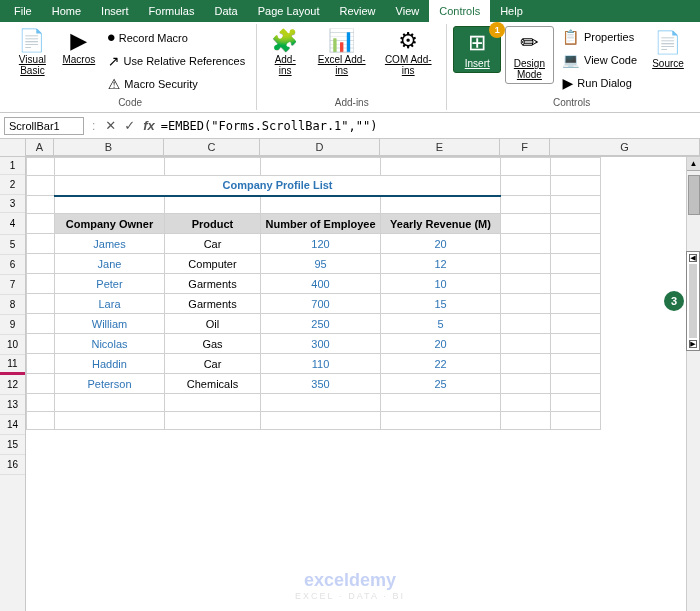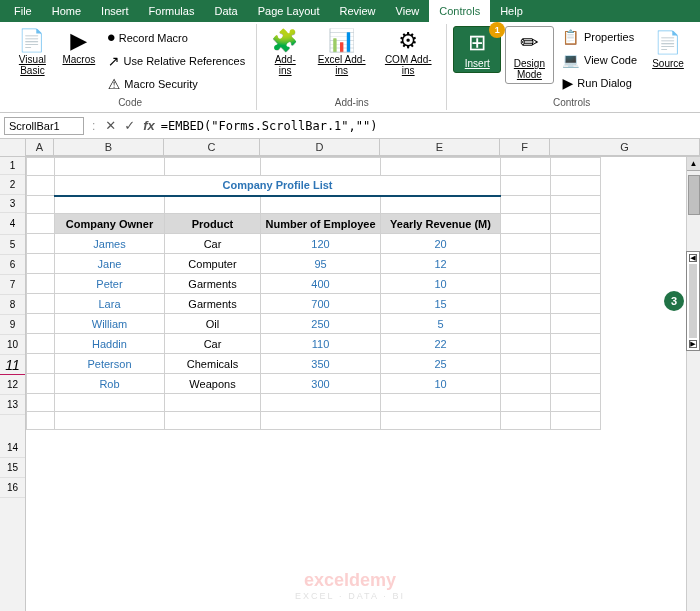--- a/index.html
+++ b/index.html
@@ -184,24 +184,24 @@
       <div data-name="row-num-1" style="height:18px; display:flex; align-items:center; justify-content:center; font-size:10px; border-bottom:1px solid #e0e0e0;">1</div>
       <div data-name="row-num-2" style="height:20px; display:flex; align-items:center; justify-content:center; font-size:10px; border-bottom:1px solid #e0e0e0;">2</div>
       <div data-name="row-num-3" style="height:18px; display:flex; align-items:center; justify-content:center; font-size:10px; border-bottom:1px solid #e0e0e0;">3</div>
       <div data-name="row-num-4" style="height:22px; display:flex; align-items:center; justify-content:center; font-size:10px; border-bottom:1px solid #e0e0e0;">4</div>
       <div data-name="row-num-5" style="height:20px; display:flex; align-items:center; justify-content:center; font-size:10px; border-bottom:1px solid #e0e0e0;">5</div>
       <div data-name="row-num-6" style="height:20px; display:flex; align-items:center; justify-content:center; font-size:10px; border-bottom:1px solid #e0e0e0;">6</div>
       <div data-name="row-num-7" style="height:20px; display:flex; align-items:center; justify-content:center; font-size:10px; border-bottom:1px solid #e0e0e0;">7</div>
       <div data-name="row-num-8" style="height:20px; display:flex; align-items:center; justify-content:center; font-size:10px; border-bottom:1px solid #e0e0e0;">8</div>
       <div data-name="row-num-9" style="height:20px; display:flex; align-items:center; justify-content:center; font-size:10px; border-bottom:1px solid #e0e0e0;">9</div>
       <div data-name="row-num-10" style="height:20px; display:flex; align-items:center; justify-content:center; font-size:10px; border-bottom:1px solid #e0e0e0;">10</div>
-      <div data-name="row-num-11" style="height:20px; display:flex; align-items:center; justify-content:center; font-size:14px; border-bottom:1px solid #be185d;font-style:italic;">11</div>
+      <div data-name="row-num-11" style="height:20px; display:flex; align-items:center; justify-content:center; font-size:10px; border-bottom:3px solid #be185d;">11</div>
       <div data-name="row-num-12" style="height:20px; display:flex; align-items:center; justify-content:center; font-size:10px; border-bottom:1px solid #e0e0e0;">12</div>
       <div data-name="row-num-13" style="height:20px; display:flex; align-items:center; justify-content:center; font-size:10px; border-bottom:1px solid #e0e0e0;">13</div>
-      <div data-name="row-num-14" style="height:20px; display:flex; align-items:center; justify-content:center; font-size:10px; border-bottom:1px solid #e0e0e0;margin-top:23px;">14</div>
+      <div data-name="row-num-14" style="height:20px; display:flex; align-items:center; justify-content:center; font-size:10px; border-bottom:1px solid #e0e0e0;">14</div>
       <div data-name="row-num-15" style="height:20px; display:flex; align-items:center; justify-content:center; font-size:10px; border-bottom:1px solid #e0e0e0;">15</div>
       <div data-name="row-num-16" style="height:20px; display:flex; align-items:center; justify-content:center; font-size:10px; border-bottom:1px solid #e0e0e0;">16</div>
     </div>
 
     <div data-name="grid-area" style="flex:1; overflow:hidden; position:relative;">
       <table data-name="spreadsheet-grid" class="grid" style="table-layout:fixed; width:574px;">
         <colgroup>
           <col style="width:28px">
           <col style="width:110px">
           <col style="width:96px">
@@ -288,45 +288,45 @@
         <tr class="data-row" data-name="table-row">
           <td data-name="cell-a10"></td>
           <td data-name="cell-b10" class="data-name-cell">William</td>
           <td data-name="cell-c10" class="data-text-cell">Oil</td>
           <td data-name="cell-d10" class="data-num-cell">250</td>
           <td data-name="cell-e10" class="data-num-cell">5</td>
           <td data-name="cell-f10"></td>
           <td data-name="cell-g10"></td>
         </tr>
         <tr class="data-row" data-name="table-row">
+          <td data-name="cell-a11"></td>
+          <td data-name="cell-b11" class="data-name-cell">Nicolas</td>
+          <td data-name="cell-c11" class="data-text-cell">Gas</td>
+          <td data-name="cell-d11" class="data-num-cell">300</td>
+          <td data-name="cell-e11" class="data-num-cell">20</td>
+          <td data-name="cell-f11"></td>
+          <td data-name="cell-g11"></td>
+        </tr>
+        <tr class="data-row" data-name="table-row">
           <td data-name="cell-a12"></td>
           <td data-name="cell-b12" class="data-name-cell">Haddin</td>
           <td data-name="cell-c12" class="data-text-cell">Car</td>
           <td data-name="cell-d12" class="data-num-cell">110</td>
           <td data-name="cell-e12" class="data-num-cell">22</td>
           <td data-name="cell-f12"></td>
           <td data-name="cell-g12"></td>
         </tr>
         <tr class="data-row" data-name="table-row">
           <td data-name="cell-a13"></td>
           <td data-name="cell-b13" class="data-name-cell">Peterson</td>
           <td data-name="cell-c13" class="data-text-cell">Chemicals</td>
           <td data-name="cell-d13" class="data-num-cell">350</td>
           <td data-name="cell-e13" class="data-num-cell">25</td>
           <td data-name="cell-f13"></td>
           <td data-name="cell-g13"></td>
-        </tr>
-        <tr class="data-row" data-name="table-row">
-          <td data-name="cell-a14"></td>
-          <td data-name="cell-b14" class="data-name-cell">Rob</td>
-          <td data-name="cell-c14" class="data-text-cell">Weapons</td>
-          <td data-name="cell-d14" class="data-num-cell">300</td>
-          <td data-name="cell-e14" class="data-num-cell">10</td>
-          <td data-name="cell-f14"></td>
-          <td data-name="cell-g14"></td>
         </tr>
 
         <tr class="empty-row" data-name="table-row">
           <td data-name="cell-a15"></td>
           <td data-name="cell-b15"></td>
           <td data-name="cell-c15"></td>
           <td data-name="cell-d15"></td>
           <td data-name="cell-e15"></td>
           <td data-name="cell-f15"></td>
           <td data-name="cell-g15"></td>
@@ -356,16 +356,16 @@
           </div>
 
           <div data-name="badge-3" style="position:absolute; right:16px; top:120px; width:20px; height:20px; background:#217346; border-radius:50%; color:#fff; font-size:11px; font-weight:bold; display:flex; align-items:center; justify-content:center;">3</div>
         </div>
 
       </div>
     </div>
   </div>
 
   <div data-name="watermark" style="position:fixed; bottom:10px; left:50%; transform:translateX(-50%); text-align:center; opacity:0.25; font-size:11px; color:#888; pointer-events:none;">
-    <div style="font-size:18px; font-weight:bold; color:#ef4444;">exceldemy</div>
+    <div style="font-size:18px; font-weight:bold; color:#1d4ed8;">exceldemy</div>
     <div style="font-size:9px; letter-spacing:2px;">EXCEL · DATA · BI</div>
   </div>
 </div>
 
 </body></html>

